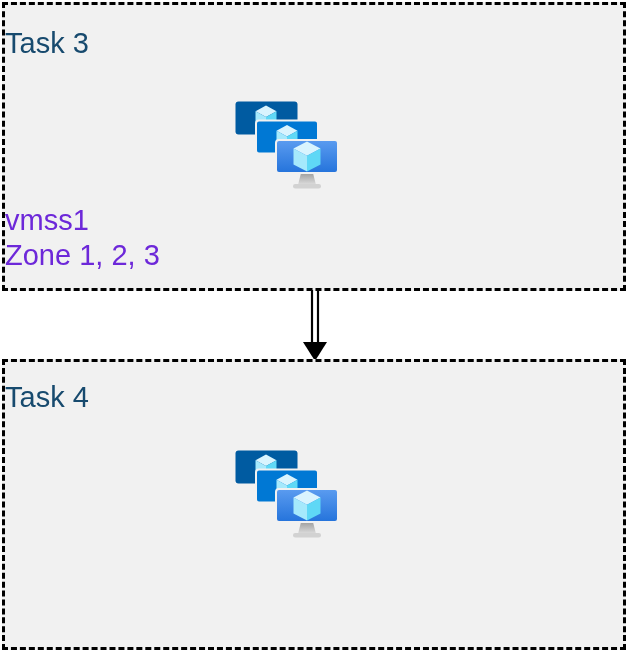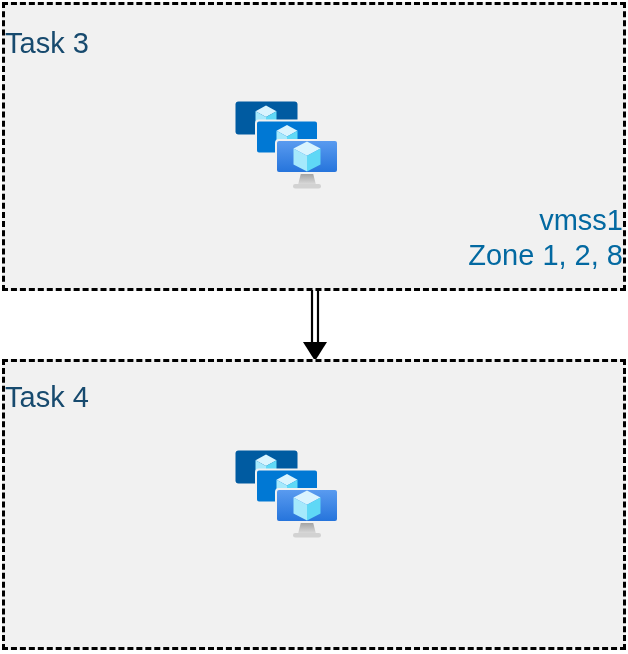--- a/index.html
+++ b/index.html
@@ -43,24 +43,24 @@
     left: 50%;
     margin-left: -79px; 
     display: block;
   }
   .box-top    .vmss-icon { top: 96px; }
   .box-bottom .vmss-icon { top: 88px; }
 
   .caption {
     position: absolute;
     width: 100%;
-    text-align: right;
+    text-align: left;
     font-size: 29px;
     line-height: 35px;
-    color: #0369a1;
+    color: #6d28d9;
   }
   .box-top    .caption { top: 198px; }
   .box-bottom .caption { top: 207px; font-size: 30px; }
 
   .flow-arrow {
     position: absolute;
     left: 295px;
     top: 290px;
     display: block;
   }
@@ -107,21 +107,21 @@
       <g>
         <rect x="41" y="39" width="62" height="33" rx="3" stroke-width="2" fill="url(#gradFront)" stroke="#F1F1F1"></rect>
         <polygon points="72,40.5 85.5,47.6 72,54.7 58.5,47.6" fill="#D9F4FE"></polygon>
         <polygon points="58.5,47.6 72,54.7 72,70.5 58.5,63.4" fill="#A5E9FC"></polygon>
         <polygon points="85.5,47.6 72,54.7 72,70.5 85.5,63.4" fill="#5FD8F6"></polygon>
       </g>
     </svg>
 
     <div class="caption">
       <div>vmss1</div>
-      <div>Zone 1, 2, 8</div>
+      <div>Zone 1, 2, 3</div>
     </div>
   </section>
 
   <svg class="flow-arrow" viewBox="0 0 40 72" width="40" height="72">
     <line x1="17" y1="0" x2="17" y2="54" stroke-width="2.2" stroke="#000000"></line>
     <line x1="23" y1="0" x2="23" y2="54" stroke-width="2.2" stroke="#000000"></line>
     <polygon points="8,52 32,52 20,71" fill="#000000"></polygon>
   </svg>
 
   <section class="task-box box-bottom">

